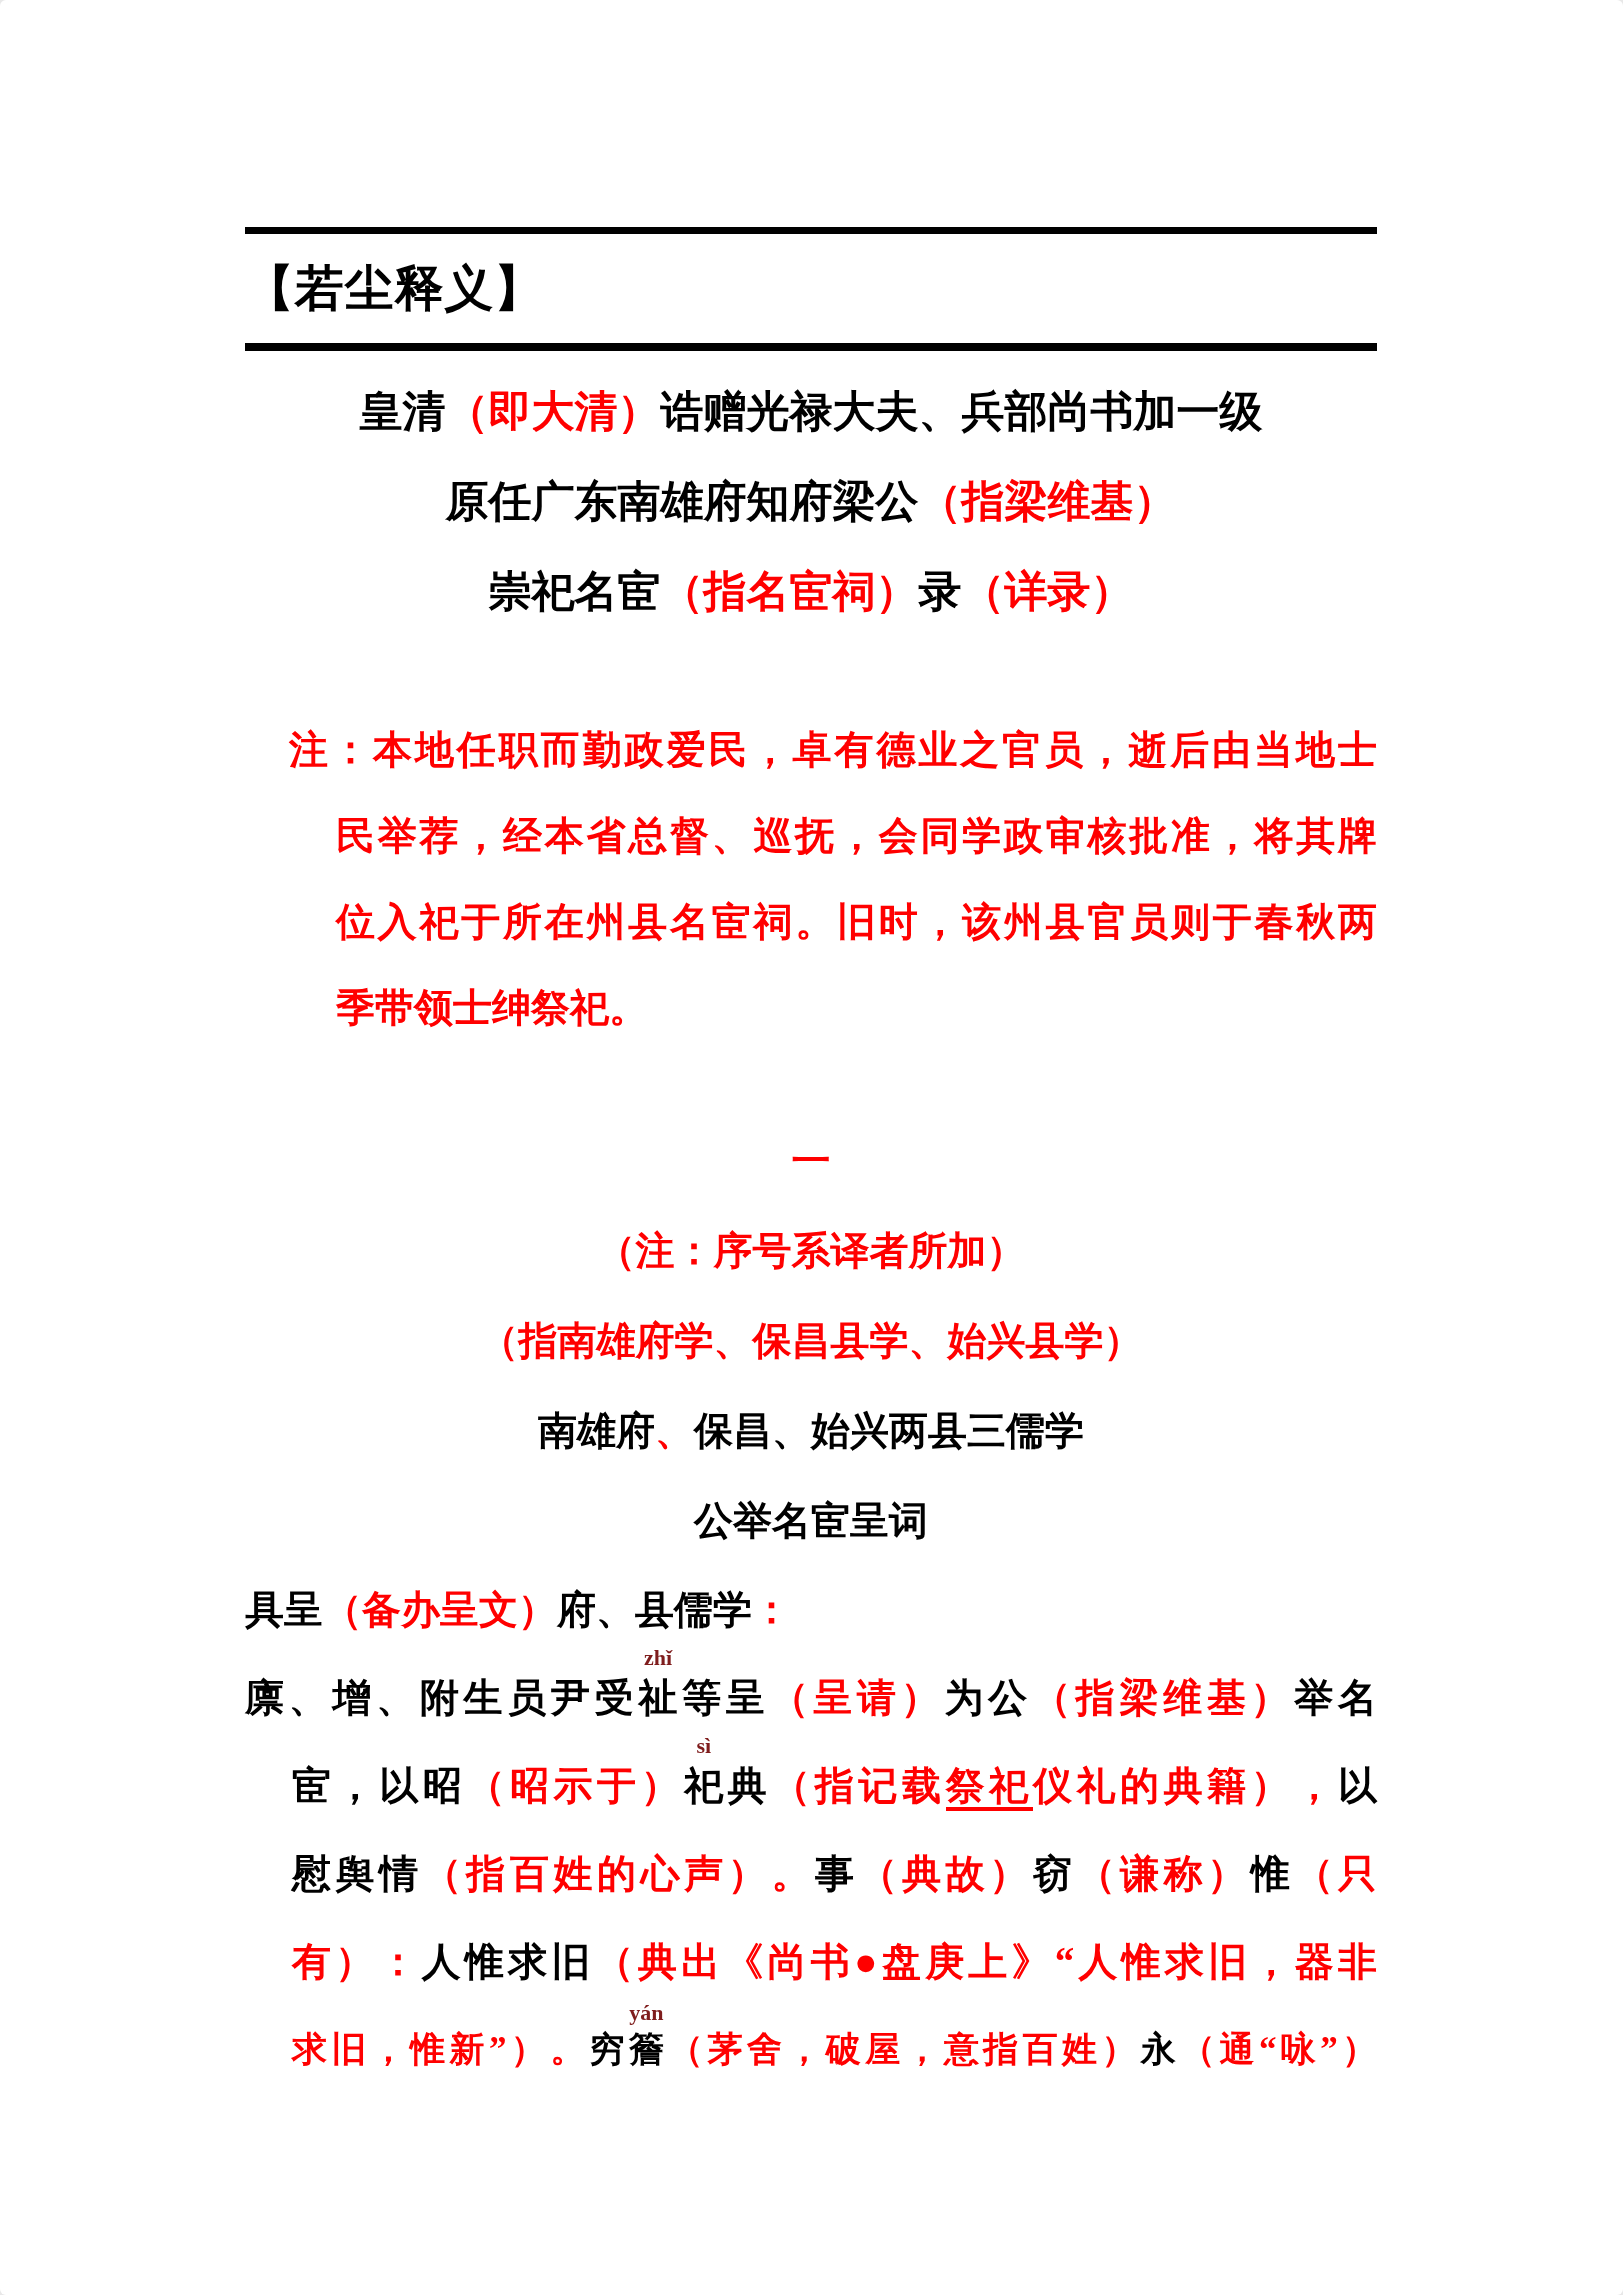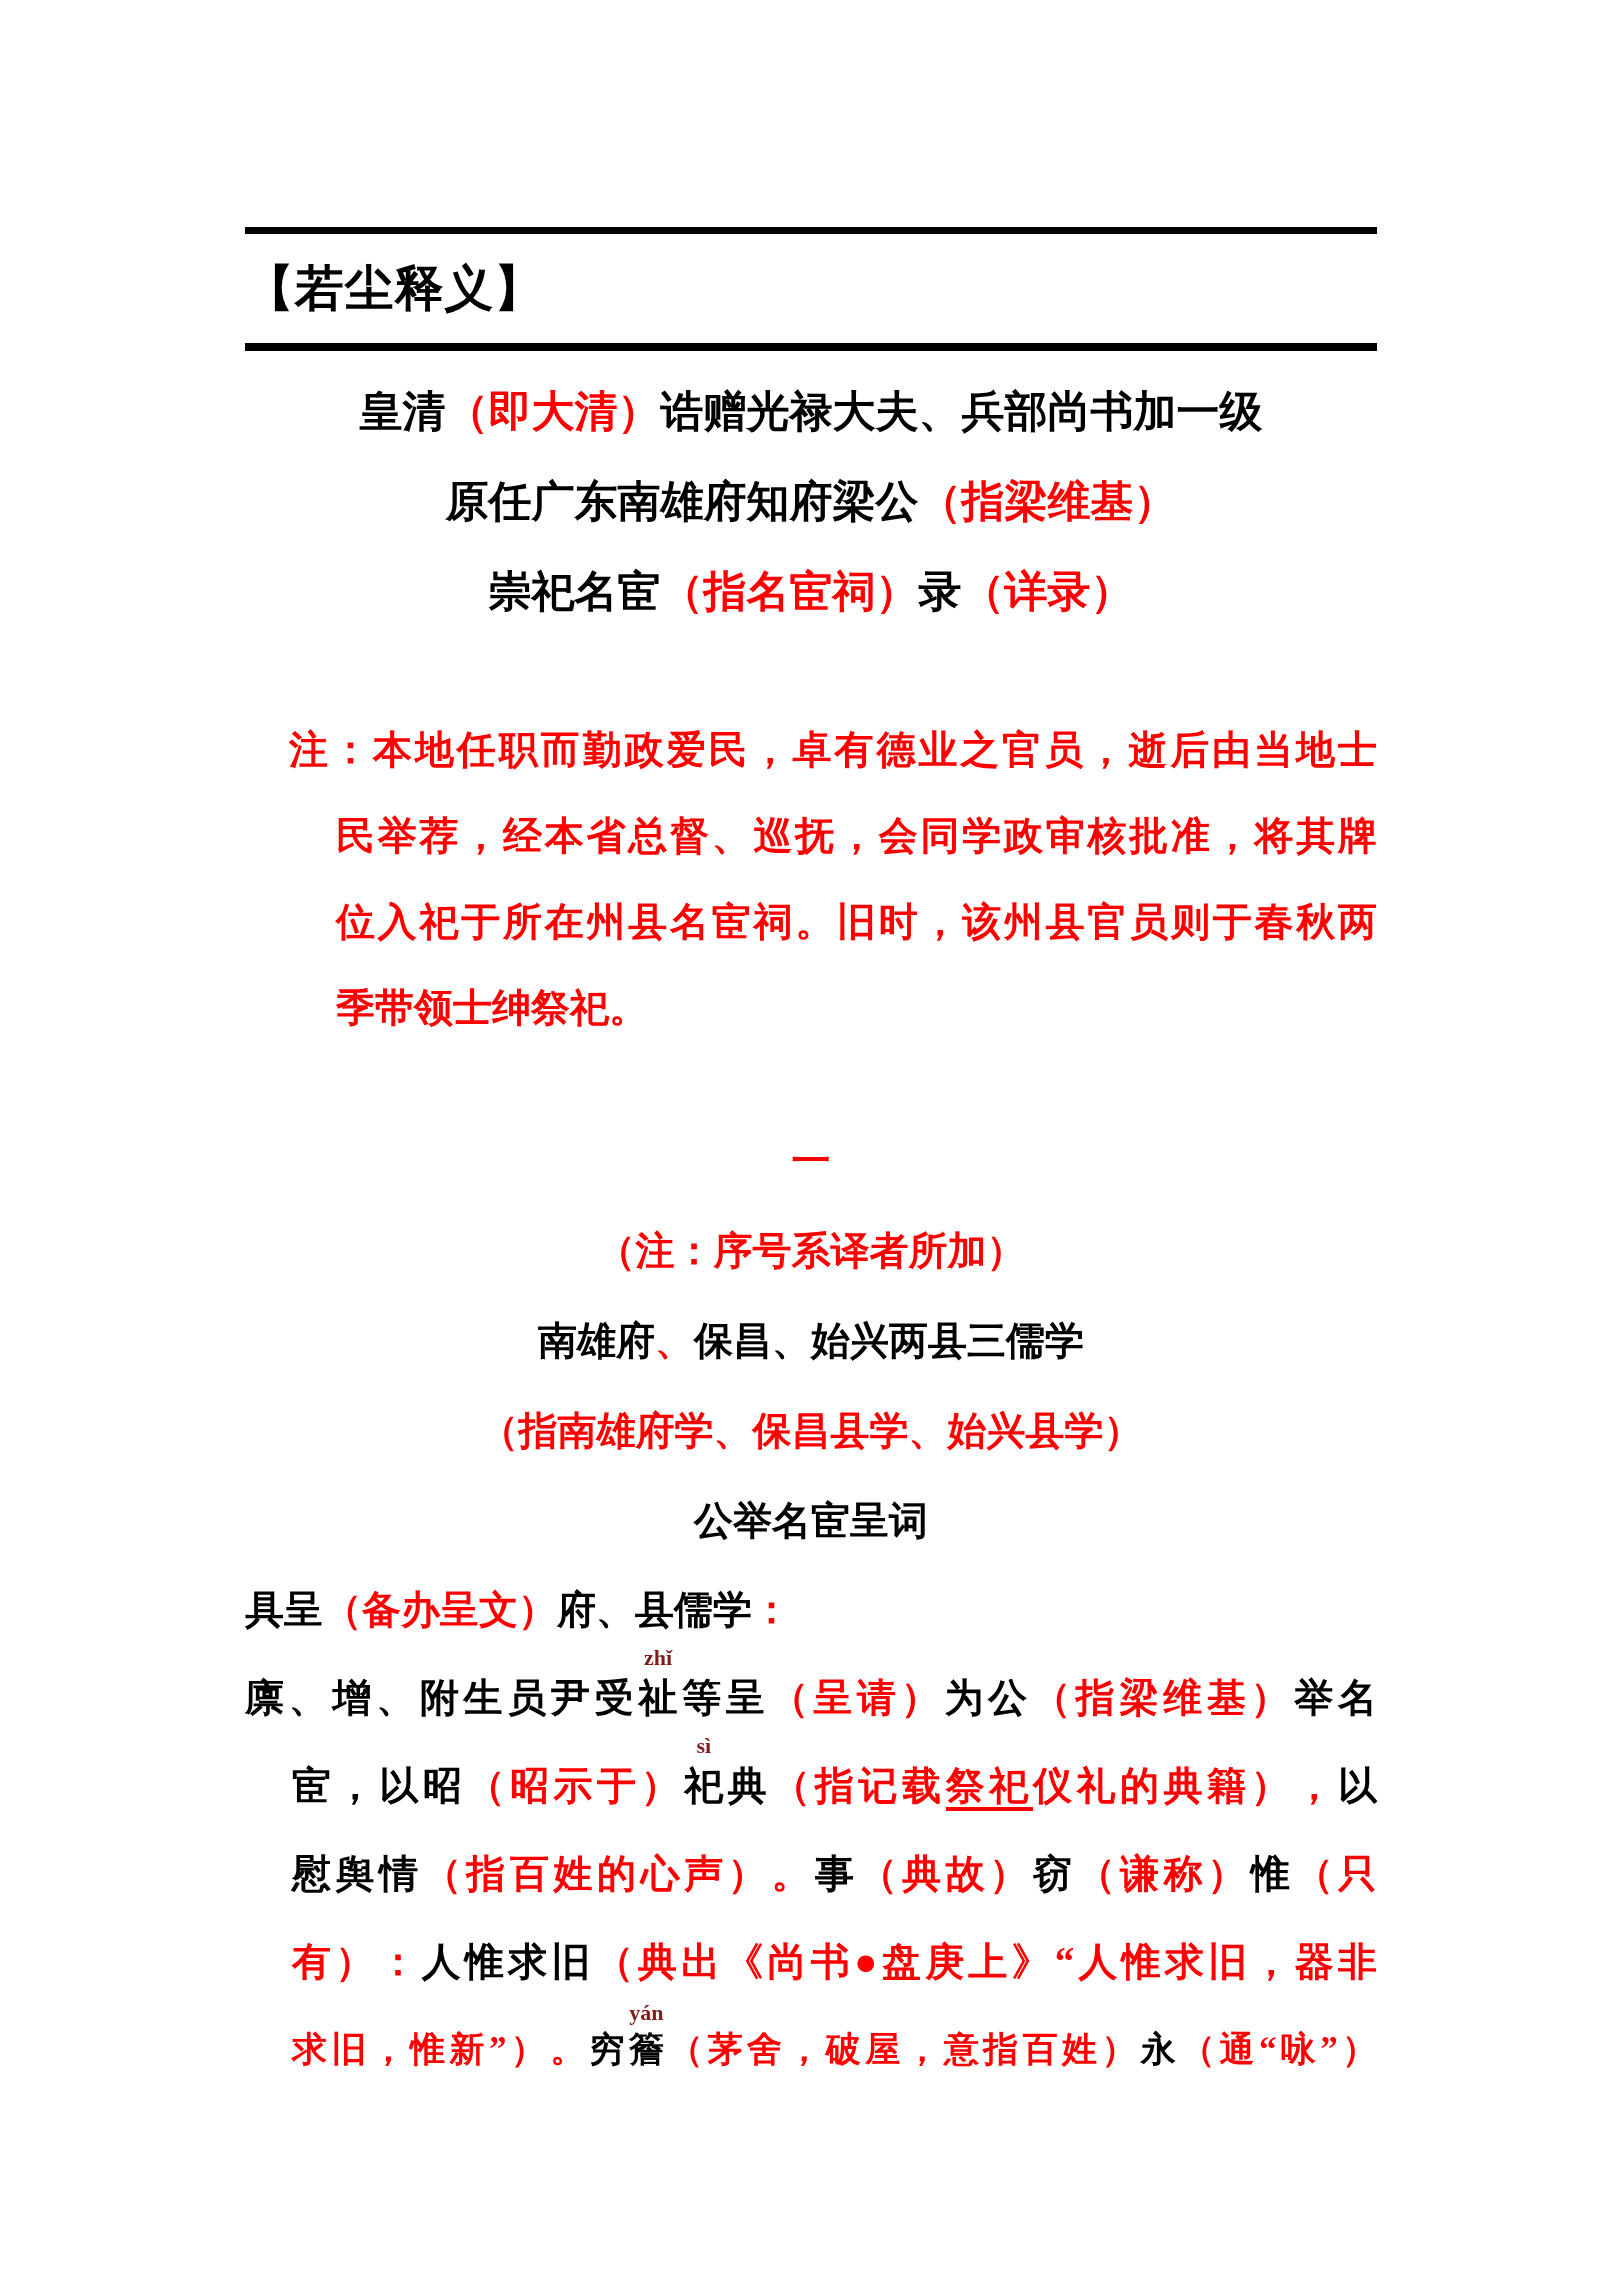--- a/index.html
+++ b/index.html
@@ -1,19 +1,19 @@
 <!DOCTYPE html>
 <html style="--red: #ff0000;font-size:13px"><head>
 <meta charset="utf-8">
 <style>
   html,body{margin:0;padding:0;background:#e8e8e8;}
   .page{
     width:1623px;height:2295px;background:#fff;position:relative;
     font-family:"Liberation Serif","DejaVu Serif",serif;
-    font-weight:700;color:#000;overflow:hidden;margin:0 auto;
+    font-weight:700;color:#000;overflow:hidden;margin:0 auto;border-radius:6px;
   }
   .content{position:absolute;left:245px;top:0;width:1132px;}
   .rule{height:7.4px;background:#000;}
   .rule-top{margin-top:227px;}
   .header-line{height:109px;line-height:109px;font-size:49px;letter-spacing:0.8px;}
   .block{display:block;font-family:Liberation Serif, serif;}
   .line{position:relative;line-height:88px;font-size:39px;white-space:nowrap;}
   .titles-block{margin-top:16.4px;}
   .titles-block .line{line-height:90px;font-size:43px;text-align:center;}
   .note-block{margin-top:70px;margin-left:44px;}
@@ -56,22 +56,22 @@
     <div class="block note-block">
         <div class="line justify"><span class="red">注：本地任职而勤政爱民，卓有德业之官员，逝后由当地士</span></div>
         <div class="line justify indent"><span class="red">民举荐，经本省总督、巡抚，会同学政审核批准，将其牌</span></div>
         <div class="line justify indent"><span class="red">位入祀于所在州县名宦祠。旧时，该州县官员则于春秋两</span></div>
         <div class="line indent"><span class="red">季带领士绅祭祀。</span></div>
       </div>
 
     <div class="block section-block">
         <div class="line"><span class="red">一</span></div>
         <div class="line"><span class="red">（注：序号系译者所加）</span></div>
+        <div class="line"><span class="red">（指南雄府学、保昌县学、始兴县学）</span></div>
         <div class="line"><span class="k">南雄府</span><span class="red">、</span><span class="k">保昌、始兴两县三儒学</span></div>
-        <div class="line"><span class="red">（指南雄府学、保昌县学、始兴县学）</span></div>
         <div class="line"><span class="k">公举名宦呈词</span></div>
       </div>
 
     <div class="block body-block">
         <div class="line"><span class="k">具呈</span><span class="red">（备办呈文）</span><span class="k">府、县儒学</span><span class="red">：</span></div>
         <div class="line justify"><span class="k">廪、增、附生员尹受</span><span class="rubybase k"><span class="pinyin">zhǐ</span><span>祉</span></span><span class="k">等呈</span><span class="red">（呈请）</span><span class="k">为公</span><span class="red">（指梁维基）</span><span class="k">举名</span></div>
         <div class="line justify indent"><span class="k">宦，以昭</span><span class="red">（昭示于）</span><span class="rubybase k"><span class="pinyin">sì</span><span>祀</span></span><span class="k">典</span><span class="red">（指记载</span><span class="red u">祭祀</span><span class="red">仪礼的典籍），</span><span class="k">以</span></div>
         <div class="line justify indent"><span class="k">慰舆情</span><span class="red">（指百姓的心声）。</span><span class="k">事</span><span class="red">（典故）</span><span class="k">窃</span><span class="red">（谦称）</span><span class="k">惟</span><span class="red">（只</span></div>
         <div class="line justify indent"><span class="red">有）：</span><span class="k">人惟求旧</span><span class="red">（典出《尚书●盘庚上》“人惟求旧，器非</span></div>
         <div class="line justify indent tight"><span class="red">求旧，惟新”）。</span><span class="k">穷</span><span class="rubybase k"><span class="pinyin">yán</span><span>簷</span></span><span class="red">（茅舍，破屋，意指百姓）</span><span class="k">永</span><span class="red">（通“咏”）</span></div>

